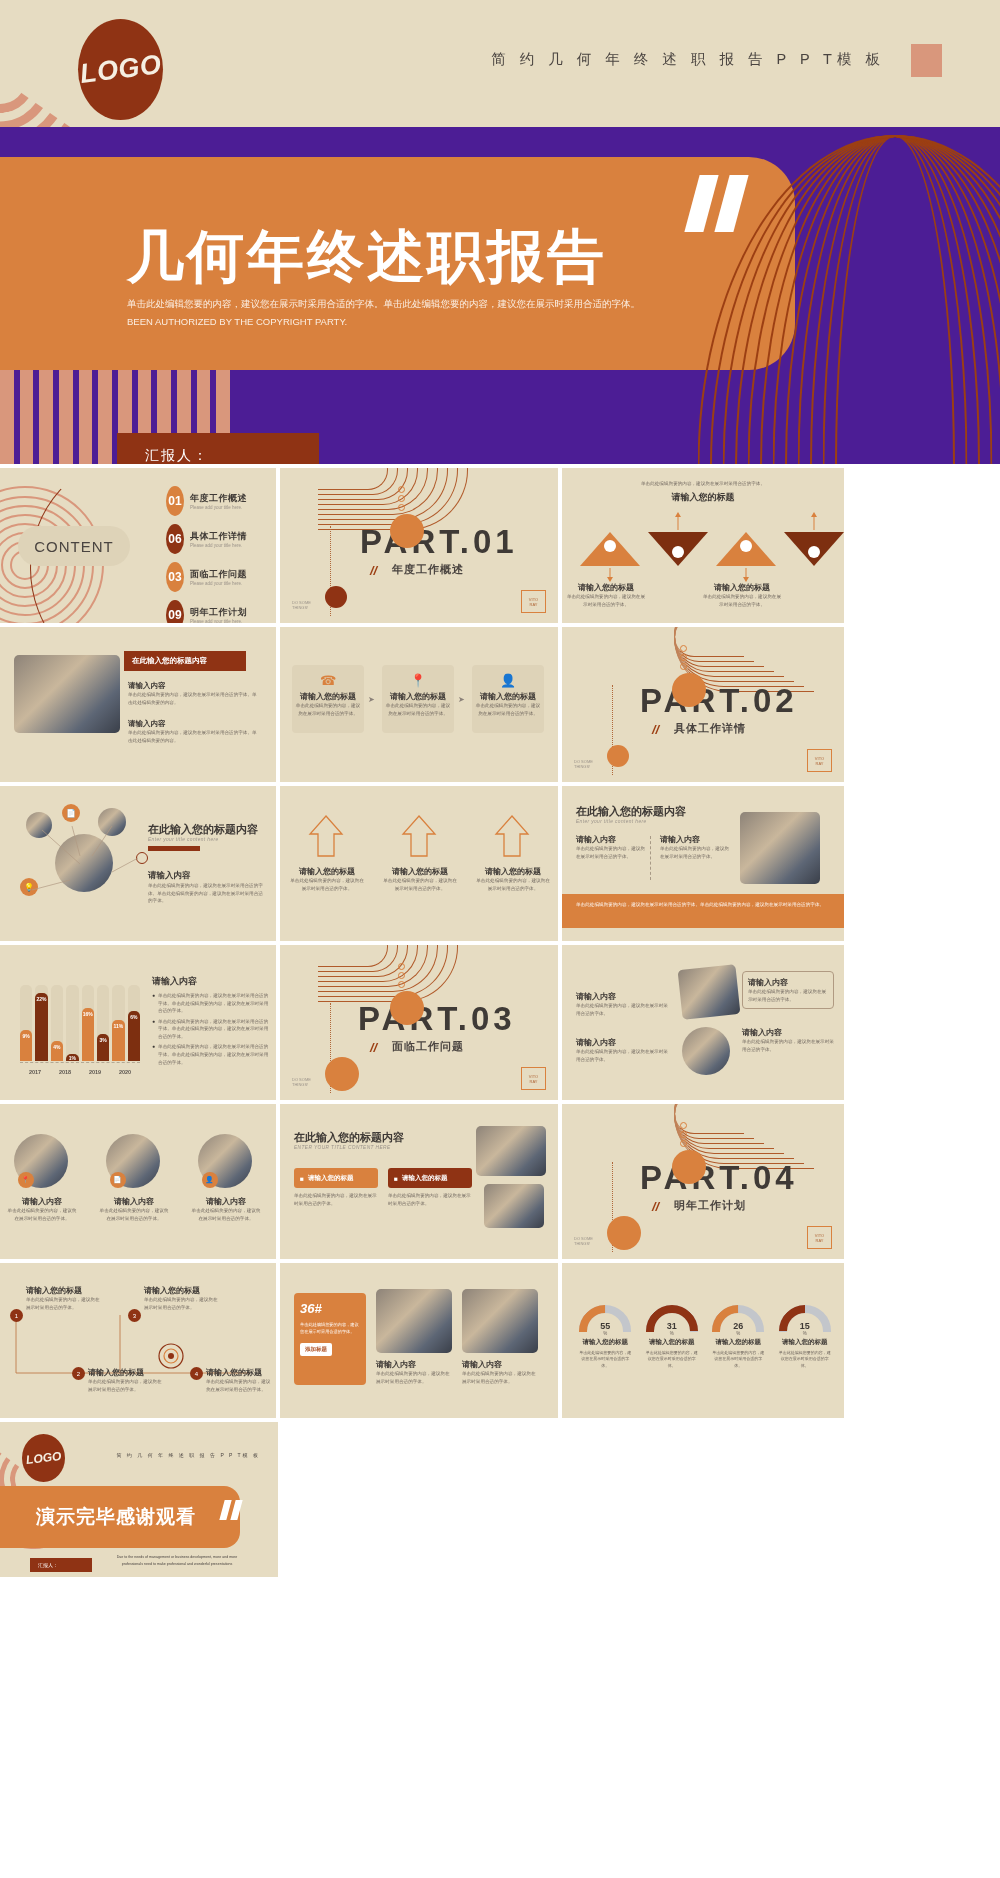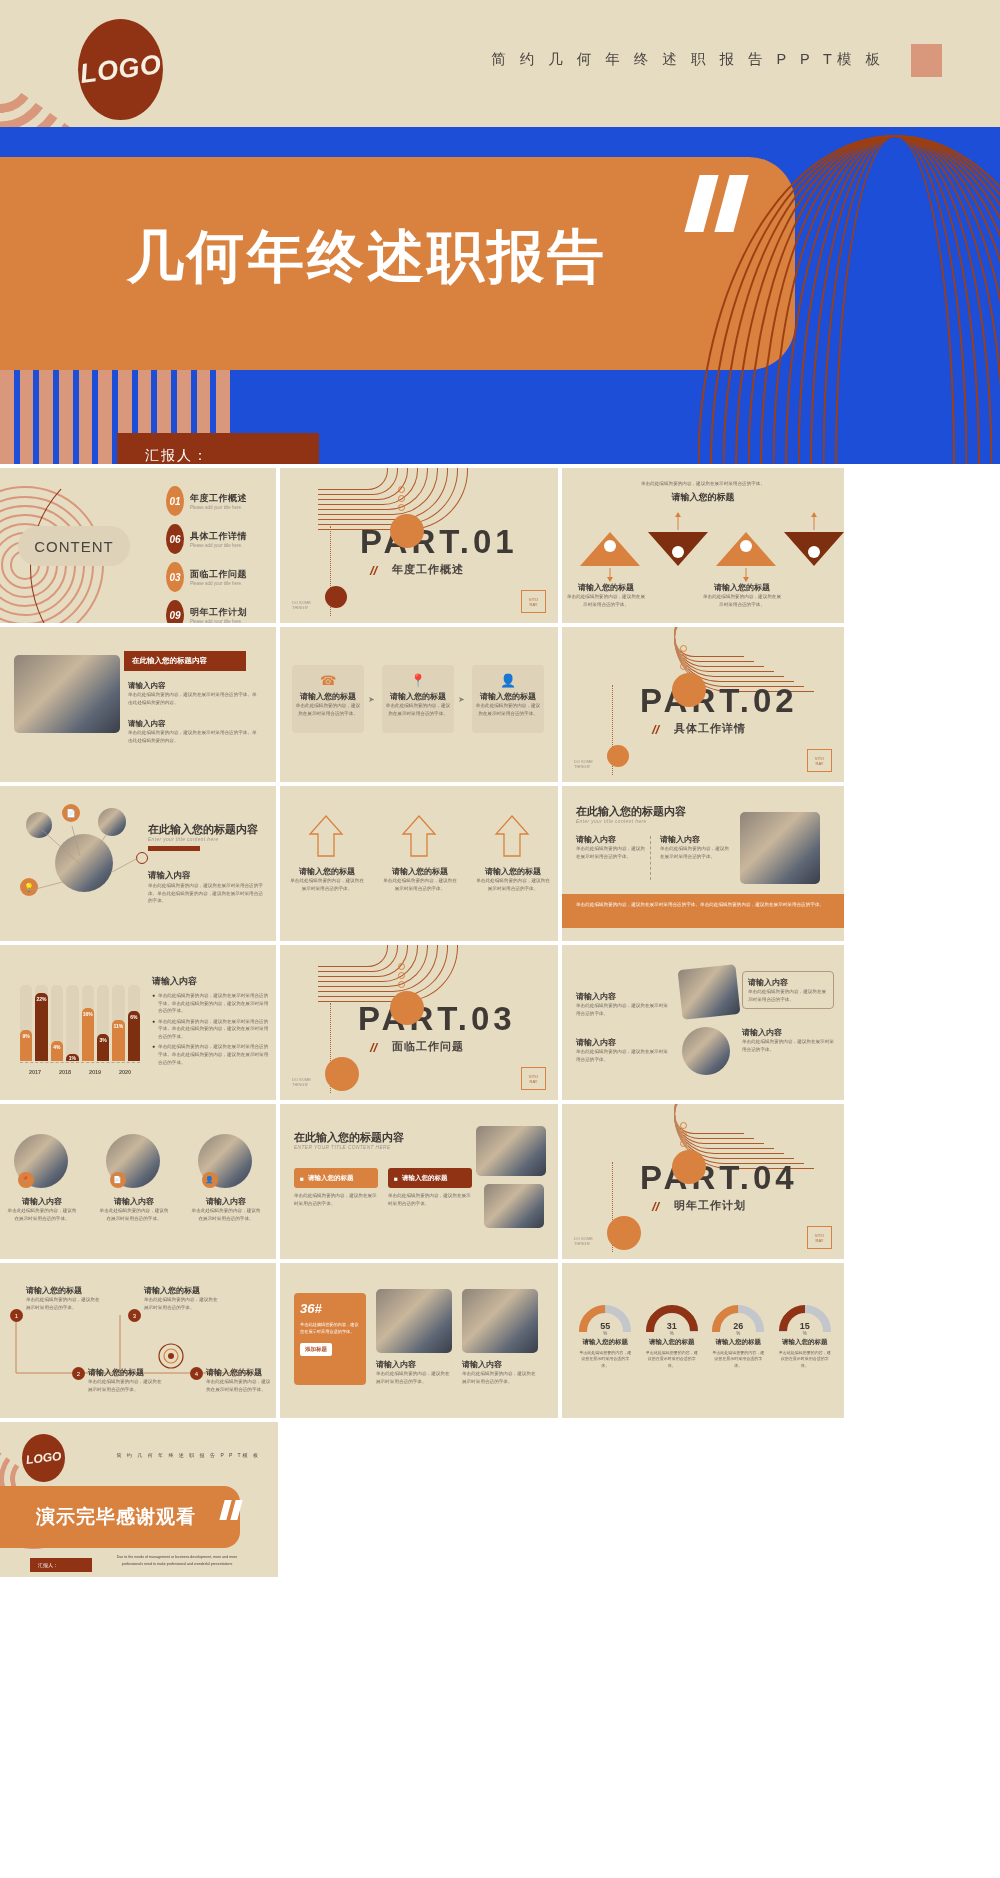--- a/index.html
+++ b/index.html
@@ -29,21 +29,21 @@
     font-size: 27px; letter-spacing: .5px; transform: rotate(-7deg);
     font-family: "Liberation Sans", sans-serif;
   }
   .hdr-title {
     position: absolute; right: 115px; top: 50px;
     font-size: 14.5px; color: #4a4440; letter-spacing: 5px; white-space: nowrap;
   }
   .hdr-chip { position: absolute; right: 58px; top: 44px; width: 31px; height: 33px; background: #d9977c; }
 
   
-  .cover { position: relative; width: 1000px; height: 337px; background: #1d4ed8; overflow: hidden; }
+  .cover { position: relative; width: 1000px; height: 337px; background: #4c1d95; overflow: hidden; }
   .cover-stripes-t { position: absolute; left: 0; top: 0; width: 330px; height: 150px; overflow: hidden; }
   .cover-stripes-t i { position: absolute; border: 7px solid #d9977c; border-radius: 50%;
     border-right-color: transparent; border-bottom-color: transparent; left: -50px; top: -140px;
     transform: rotate(8deg); }
   .cover-vstripes { position: absolute; left: 0; bottom: 0; width: 230px; height: 140px; display: flex; gap: 6px; }
   .cover-vstripes i { flex: 1; background: #d9977c; }
   .cover-panel {
     position: absolute; left: 0; top: 30px; width: 795px; height: 213px;
     background: #d9813e; border-top-right-radius: 46px; border-bottom-right-radius: 46px;
   }
@@ -74,22 +74,22 @@
   
   .ct-rings { position: absolute; left: -60px; top: 12px; width: 170px; height: 170px; }
   .ct-rings i { position: absolute; border: 2px solid #d9977c; border-radius: 50%; left: 50%; top: 50%; transform: translate(-50%,-50%); }
   .ct-arc-line { position: absolute; left: 30px; top: -10px; width: 200px; height: 220px;
     border: 1.4px solid #8f3314; border-radius: 50%; border-top-color: transparent; border-right-color: transparent; }
   .ct-pill { position: absolute; left: 18px; top: 58px; width: 112px; height: 40px; background: #ded3b8;
     border-radius: 20px; display: flex; align-items: center; justify-content: center;
     font-size: 15px; color: #4a4440; letter-spacing: 1px; }
   .ct-list { position: absolute; left: 166px; top: 18px; width: 110px; }
   .ct-item { display: flex; align-items: center; gap: 6px; margin-bottom: 8px; }
-  .ct-num { width: 18px; height: 30px; border-radius: 50%; color: #fff; font-size: 10px; font-weight: 700;
-    display: flex; align-items: center; justify-content: center; flex: 0 0 18px; font-style: italic; }
+  .ct-num { width: 18px; height: 30px; border-radius: 50%; color: #fff; font-size: 12px; font-weight: 700;
+    display: flex; align-items: center; justify-content: center; flex: 0 0 18px; }
   .ct-num.o { background: #d9813e; }
   .ct-num.d { background: #8f3314; }
   .ct-t1 { font-size: 9px; color: #3f3a36; font-weight: 700; letter-spacing: .5px; }
   .ct-t2 { font-size: 4.5px; color: #9b938a; }
 
   
   .part-arcs { position: absolute; left: 38px; top: -58px; width: 180px; height: 140px; overflow: hidden; }
   .part-arcs i { position: absolute; border: 1.3px solid #b05a2a; border-radius: 0 70px 70px 0; border-left: none; left: 0; }
   .part-arcs.rt { left: auto; right: -10px; top: -50px; }
   .part-arcs.rt i { border-radius: 70px 0 0 70px; border-right: none; border-left: 1.3px solid #c08258; }
@@ -226,20 +226,21 @@
       <i style="width:320px;height:330px;top:0;"></i>
         <i style="width:345px;height:330px;top:0;"></i>
       <i style="width:370px;height:330px;top:0;"></i>
         <i style="width:395px;height:330px;top:0;"></i>
     </div>
     <div class="cover-h1">几何年终述职报告</div>
     <div class="cover-quote">
       <i style="left:0;"></i>
         <i style="left:30px;"></i>
     </div>
+    <div class="cover-sub">单击此处编辑您要的内容，建议您在展示时采用合适的字体。单击此处编辑您要的内容，建议您在展示时采用合适的字体。BEEN AUTHORIZED BY THE COPYRIGHT PARTY.</div>
     <div class="cover-badge">汇报人：</div>
 
   </div>
 
   <div class="grid">
 
     <div class="grow">
 
       <div class="slide">
         <div class="ct-rings">

